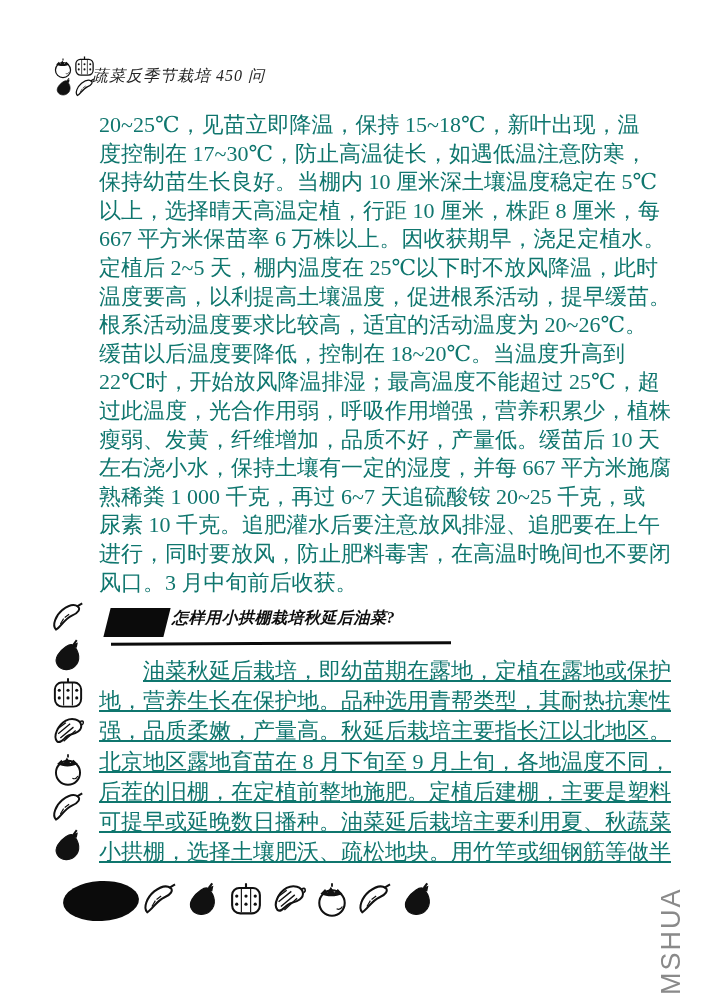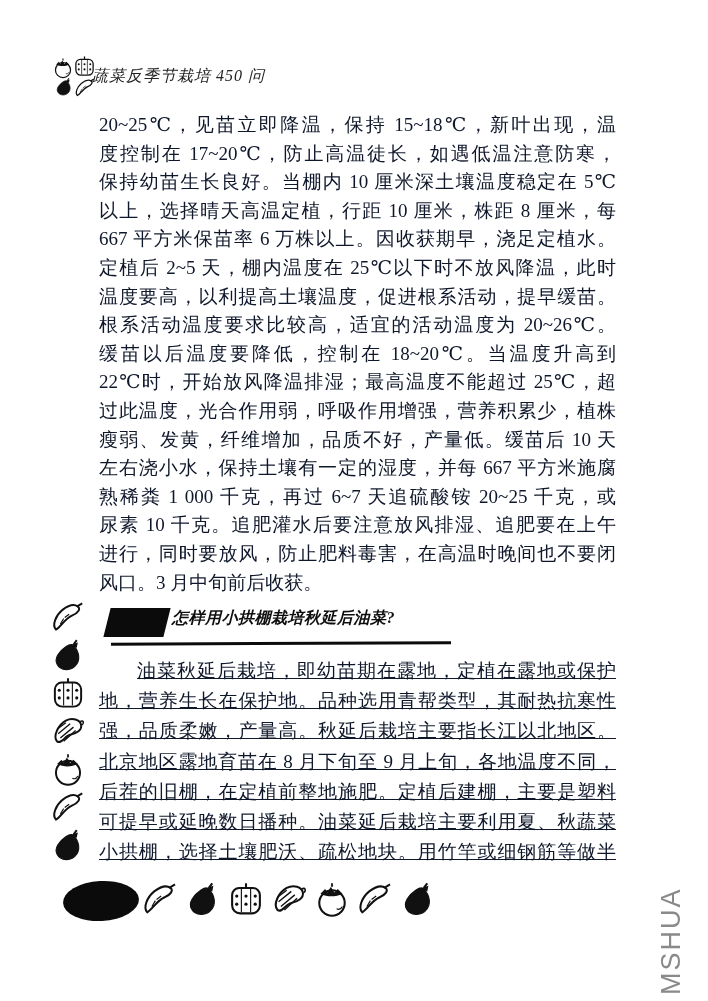--- a/index.html
+++ b/index.html
@@ -14,21 +14,21 @@
   
   .hdr-logo{position:absolute;left:52px;top:55px;width:54px;height:46px;}
   .hdr-title{
     position:absolute;left:92px;top:66px;
     font-size:16px;font-style:italic;letter-spacing:1px;color:#242424;
     font-family:"Liberation Serif","DejaVu Serif",serif;white-space:nowrap;
   }
   
   .para{
     position:absolute;left:99px;width:517px;
-    font-size:19px;color:#0f172a;
+    font-size:22px;color:#0f766e;
   }
   .para1{top:111px;line-height:28.6px;}
   .para2{top:656px;line-height:30.2px;text-decoration:underline;}
   .tline{text-align:justify;text-align-last:justify;white-space:nowrap;}
   .tline.short{text-align-last:left;}
   .tline.indent{text-indent:2em;}
   
   .q-box{
     position:absolute;left:107px;top:608px;width:60px;height:29px;
     background:#0b0b0b;transform:skewX(-14deg);
@@ -113,21 +113,21 @@
   <svg class="hdr-logo" viewBox="0 0 54 46">
     <use href="#icon-tomato" x="0" y="2" width="22" height="22"></use>
     <use href="#icon-pepper" x="21" y="0" width="23" height="23"></use>
     <use href="#icon-eggplant" x="2" y="22" width="20" height="20"></use>
     <use href="#icon-cucumber" x="22" y="22" width="22" height="22"></use>
   </svg>
   <div class="hdr-title">蔬菜反季节栽培 450 问</div>
 
   <div class="para para1">
       <div class="tline">20~25℃，见苗立即降温，保持 15~18℃，新叶出现，温</div>
-      <div class="tline">度控制在 17~20℃，防止高温徒长，如遇低温注意防寒，</div>
+      <div class="tline">度控制在 17~30℃，防止高温徒长，如遇低温注意防寒，</div>
       <div class="tline">保持幼苗生长良好。当棚内 10 厘米深土壤温度稳定在 5℃</div>
       <div class="tline">以上，选择晴天高温定植，行距 10 厘米，株距 8 厘米，每</div>
       <div class="tline">667 平方米保苗率 6 万株以上。因收获期早，浇足定植水。</div>
       <div class="tline">定植后 2~5 天，棚内温度在 25℃以下时不放风降温，此时</div>
       <div class="tline">温度要高，以利提高土壤温度，促进根系活动，提早缓苗。</div>
       <div class="tline">根系活动温度要求比较高，适宜的活动温度为 20~26℃。</div>
       <div class="tline">缓苗以后温度要降低，控制在 18~20℃。当温度升高到</div>
       <div class="tline">22℃时，开始放风降温排湿；最高温度不能超过 25℃，超</div>
       <div class="tline">过此温度，光合作用弱，呼吸作用增强，营养积累少，植株</div>
       <div class="tline">瘦弱、发黄，纤维增加，品质不好，产量低。缓苗后 10 天</div>

